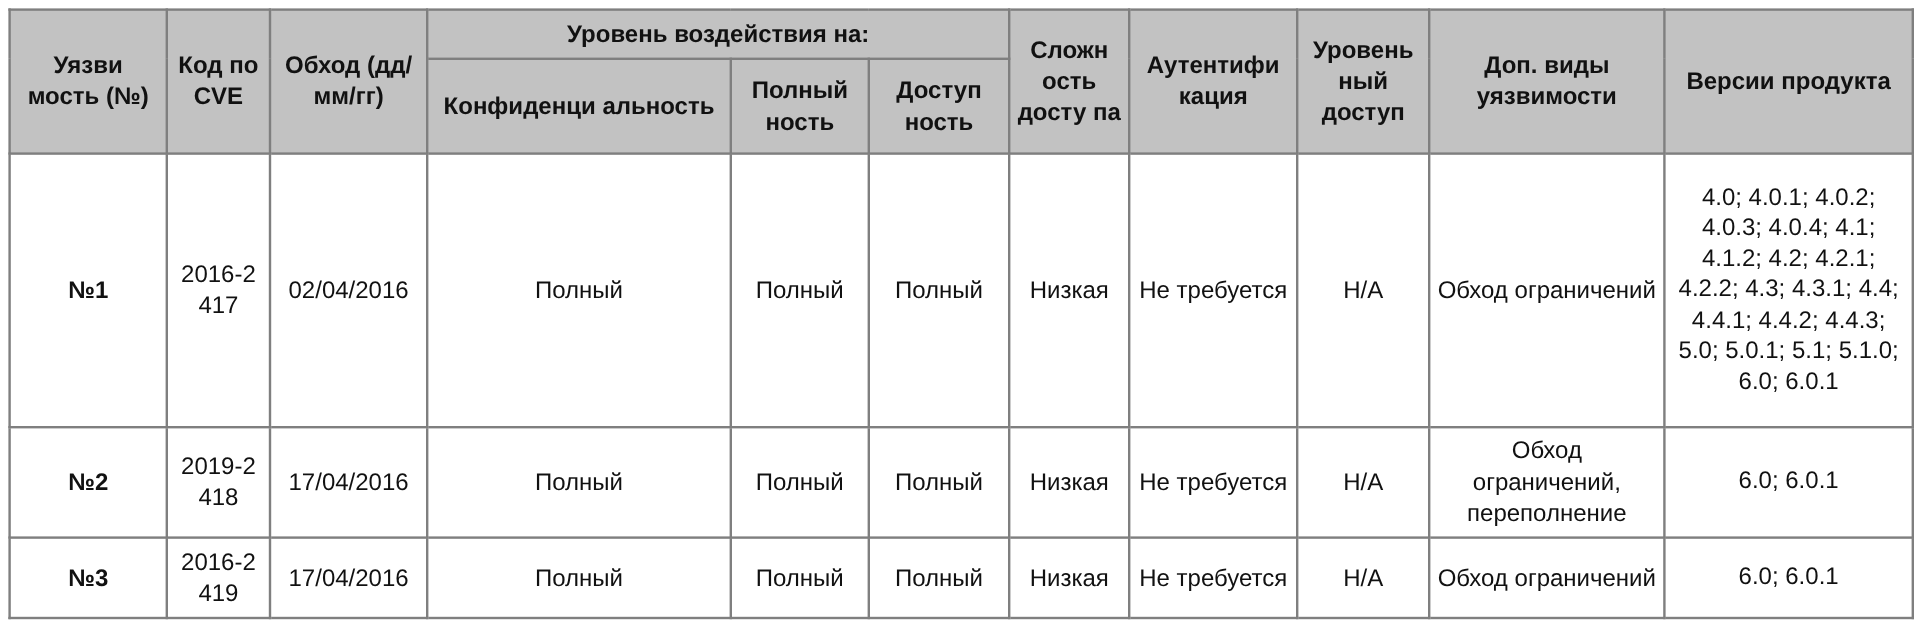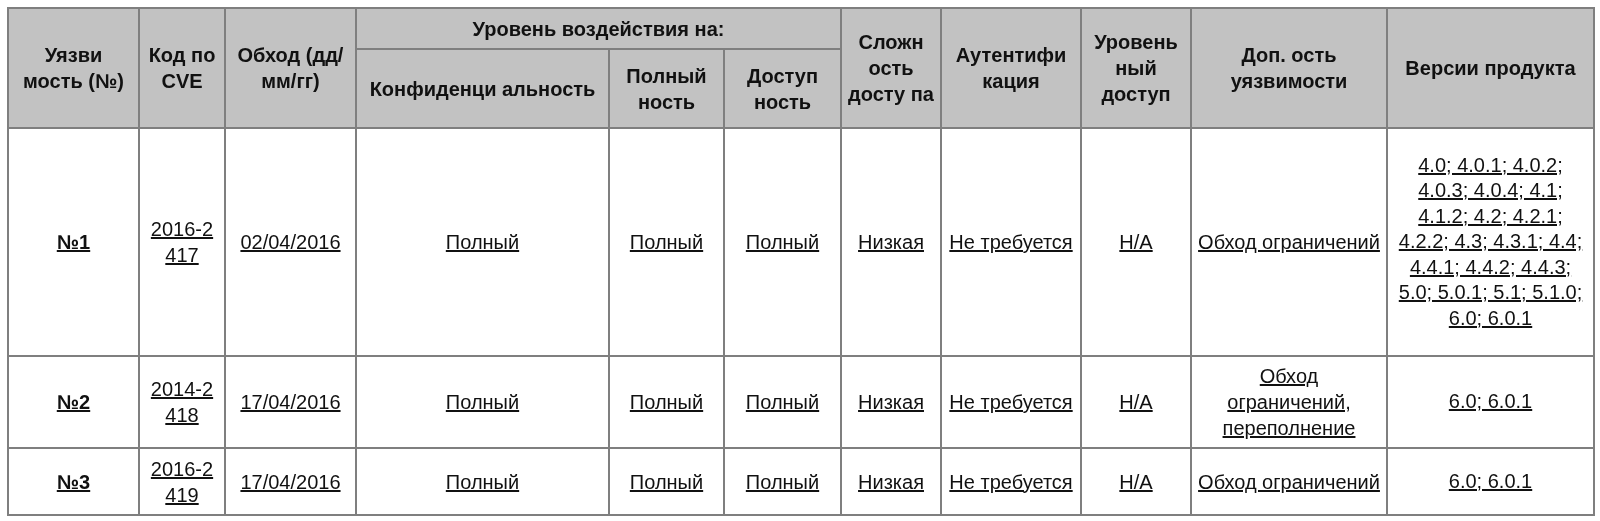--- a/index.html
+++ b/index.html
@@ -21,21 +21,20 @@
   }
   table.vuln th {
     background: #c2c2c2;
     font-weight: bold;
     font-size: 20px;
   }
   table.vuln td {
     background: #ffffff;
     font-size: 20px;
     font-weight: normal;
-    text-decoration: underline;
   }
   table.vuln td.num { font-weight: bold; }
   table.vuln td.versions { line-height: 25.5px; }
 </style>
 </head>
 <body>
 
 <table class="vuln">
   <colgroup>
     <col style="width:131px">
@@ -52,21 +51,21 @@
   </colgroup>
   <thead>
     <tr style="height:41px">
       <th rowspan="2">Уязви мость (№)</th>
       <th rowspan="2">Код по CVE</th>
       <th rowspan="2">Обход (дд/ мм/гг)</th>
       <th colspan="3">Уровень воздействия на:</th>
       <th rowspan="2">Сложн ость досту па</th>
       <th rowspan="2">Аутентифи кация</th>
       <th rowspan="2">Уровень ный доступ</th>
-      <th rowspan="2">Доп. ость уязвимости</th>
+      <th rowspan="2">Доп. виды уязвимости</th>
       <th rowspan="2">Версии продукта</th>
     </tr>
     <tr style="height:79px">
       <th>Конфиденци альность</th>
       <th>Полный ность</th>
       <th>Доступ ность</th>
     </tr>
   </thead>
   <tbody>
     <tr style="height:228px">
@@ -77,21 +76,21 @@
       <td>Полный</td>
       <td>Полный</td>
       <td>Низкая</td>
       <td>Не требуется</td>
       <td>Н/А</td>
       <td>Обход ограничений</td>
       <td class="versions">4.0; 4.0.1; 4.0.2; 4.0.3; 4.0.4; 4.1; 4.1.2; 4.2; 4.2.1; 4.2.2; 4.3; 4.3.1; 4.4; 4.4.1; 4.4.2; 4.4.3; 5.0; 5.0.1; 5.1; 5.1.0; 6.0; 6.0.1</td>
     </tr>
     <tr style="height:92px">
       <td class="num">№2</td>
-      <td>2014-2 418</td>
+      <td>2019-2 418</td>
       <td>17/04/2016</td>
       <td>Полный</td>
       <td>Полный</td>
       <td>Полный</td>
       <td>Низкая</td>
       <td>Не требуется</td>
       <td>Н/А</td>
       <td>Обход ограничений, переполнение</td>
       <td class="versions">6.0; 6.0.1</td>
     </tr>

